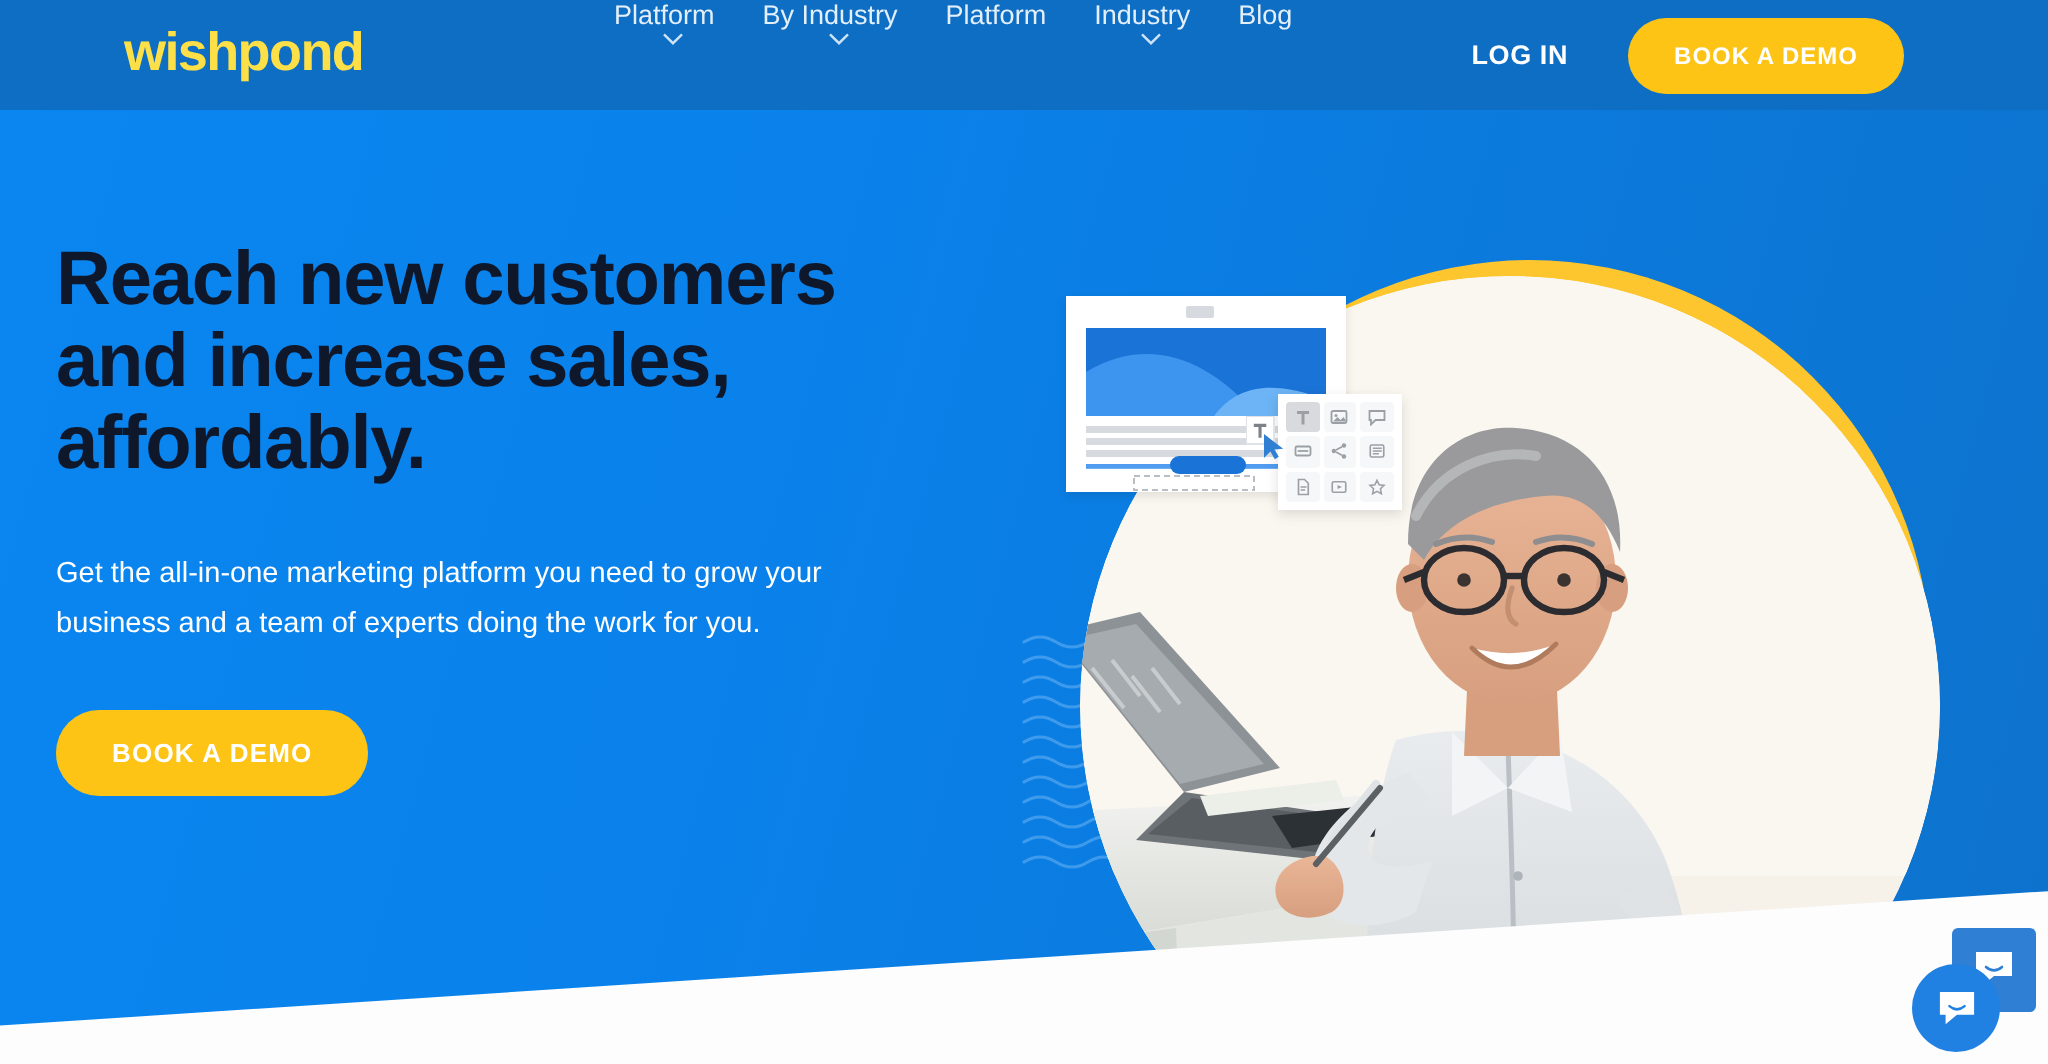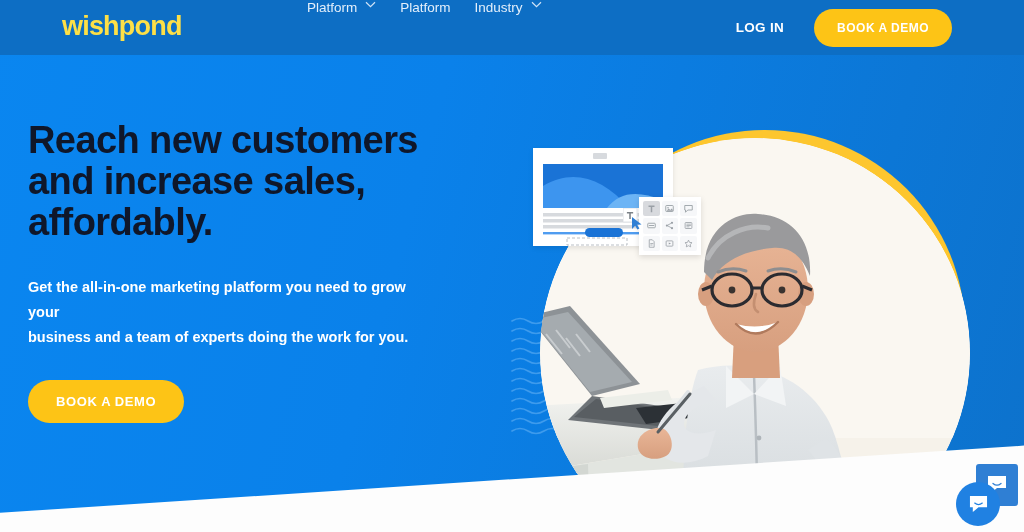--- a/index.html
+++ b/index.html
@@ -64,27 +64,29 @@
     left: 295px; top: 0;
     height: 55px;
     display: flex;
     align-items: center;
     gap: 0px;
   }
 
   .nav-item {
     position: relative;
     display: flex;
+    align-items: center;
     height: 55px;
     padding: 0 12px;
     color: #e3effb;
     font-size: 13.5px;
     font-weight: 400;
     white-space: nowrap;
     cursor: pointer;
+    flex-direction: column;
   }
 
   .caret {
     display: inline-block;
     width: 11px; height: 7px;
     margin-left: 8px;
     position: relative;
     top: 1px;
   }
   .caret svg { display: block; }
@@ -150,21 +152,21 @@
     font-weight: 700;
     letter-spacing: -0.6px;
     white-space: pre-line;
   }
 
   .hero-sub {
     margin-top: 32px;
     color: #ffffff;
     font-size: 14.5px;
     line-height: 25px;
-    font-weight: 700;
+    font-weight: 400;
     width: 400px;
     white-space: pre-line;
   }
 
   .demo-btn-hero {
     margin-top: 30px;
     background: #fdc416;
     color: #ffffff;
     font-size: 13px;
     font-weight: 700;
@@ -500,34 +502,45 @@
       <div class="nav-item">
         <span>Platform</span>
         <span class="caret">
           <svg width="11" height="7" viewBox="0 0 11 7">
               <path d="M1 1.2L5.5 5.6L10 1.2" stroke="#cfe3f7" stroke-width="1.2" fill="none"></path>
             </svg>
         </span>
       </div>
 
 
+      <div class="nav-item">
+        <span>By Industry</span>
+        <span class="caret">
+          <svg width="11" height="7" viewBox="0 0 11 7">
+              <path d="M1 1.2L5.5 5.6L10 1.2" stroke="#cfe3f7" stroke-width="1.2" fill="none"></path>
+            </svg>
+        </span>
+      </div>
 
       <div class="nav-item">
         <span>Platform</span>
       </div>
 
       <div class="nav-item">
         <span>Industry</span>
         <span class="caret">
           <svg width="11" height="7" viewBox="0 0 11 7">
               <path d="M1 1.2L5.5 5.6L10 1.2" stroke="#cfe3f7" stroke-width="1.2" fill="none"></path>
             </svg>
         </span>
       </div>
 
+      <div class="nav-item">
+        <span>Blog</span>
+      </div>
 
     </div>
 
     <div class="nav-right">
       <span class="login-link">LOG IN</span>
       <button class="demo-btn-nav">BOOK A DEMO</button>
     </div>
   </div>
 
   <div class="hero-copy">

